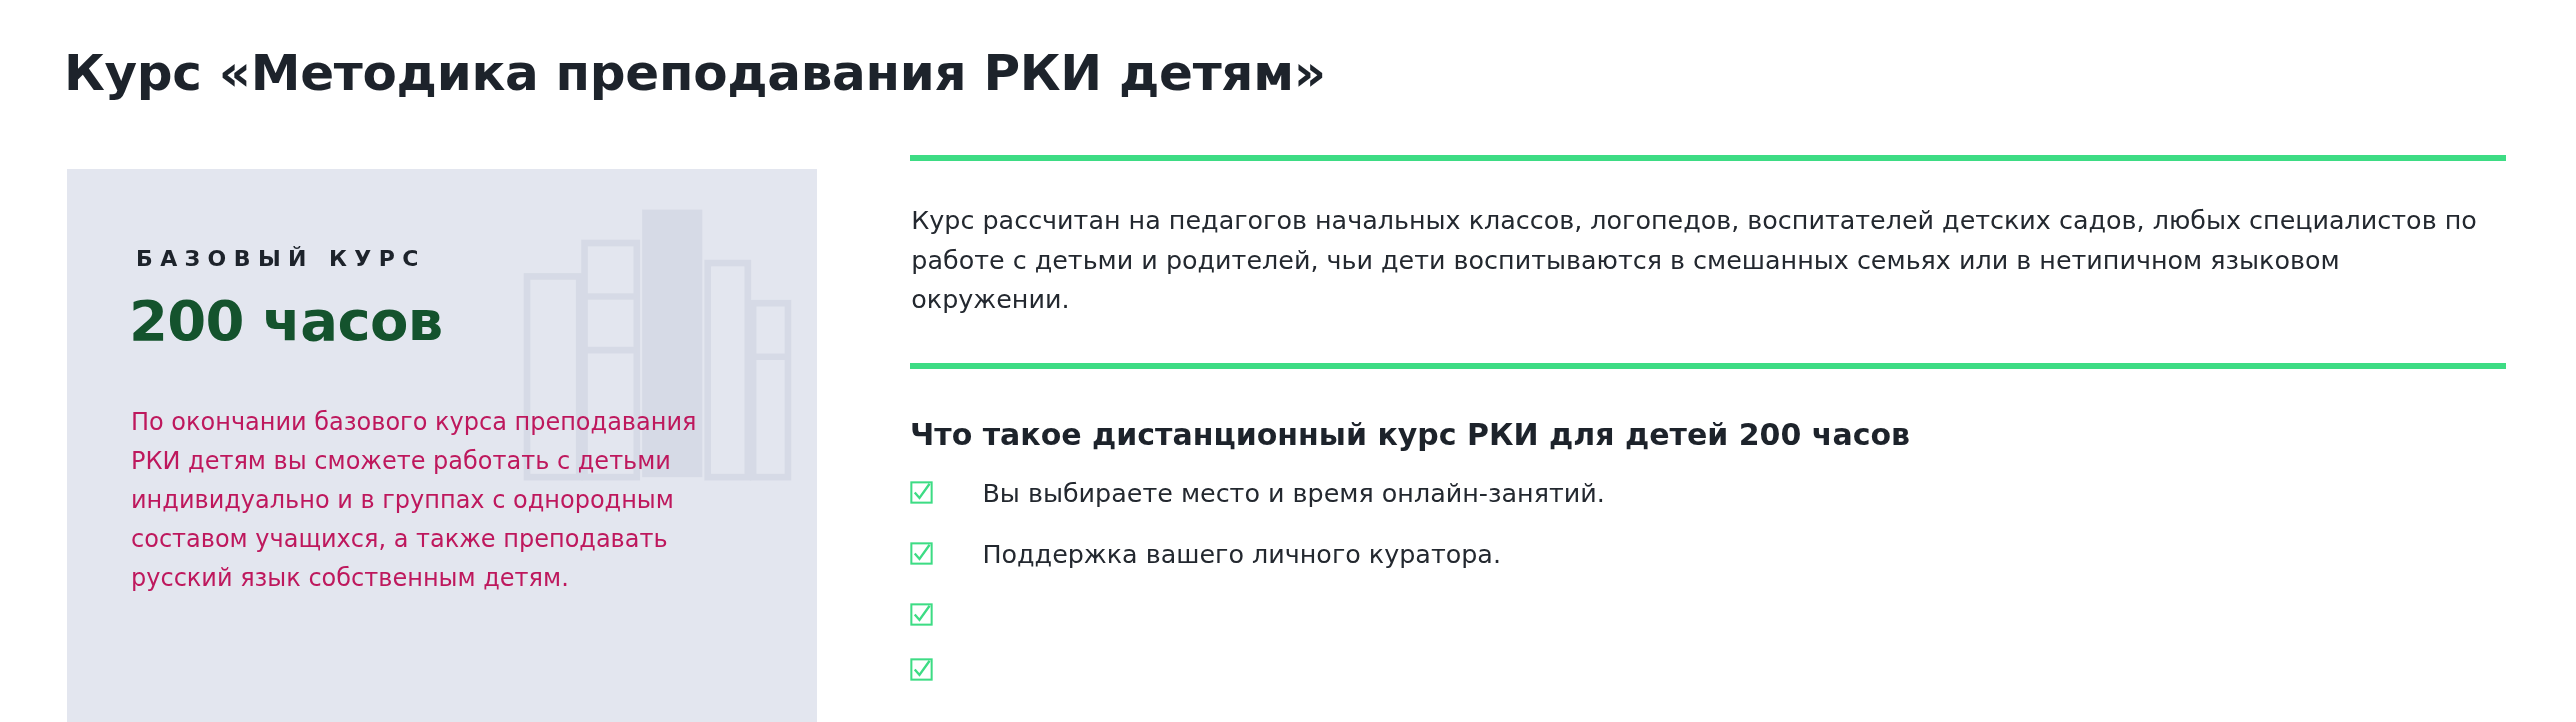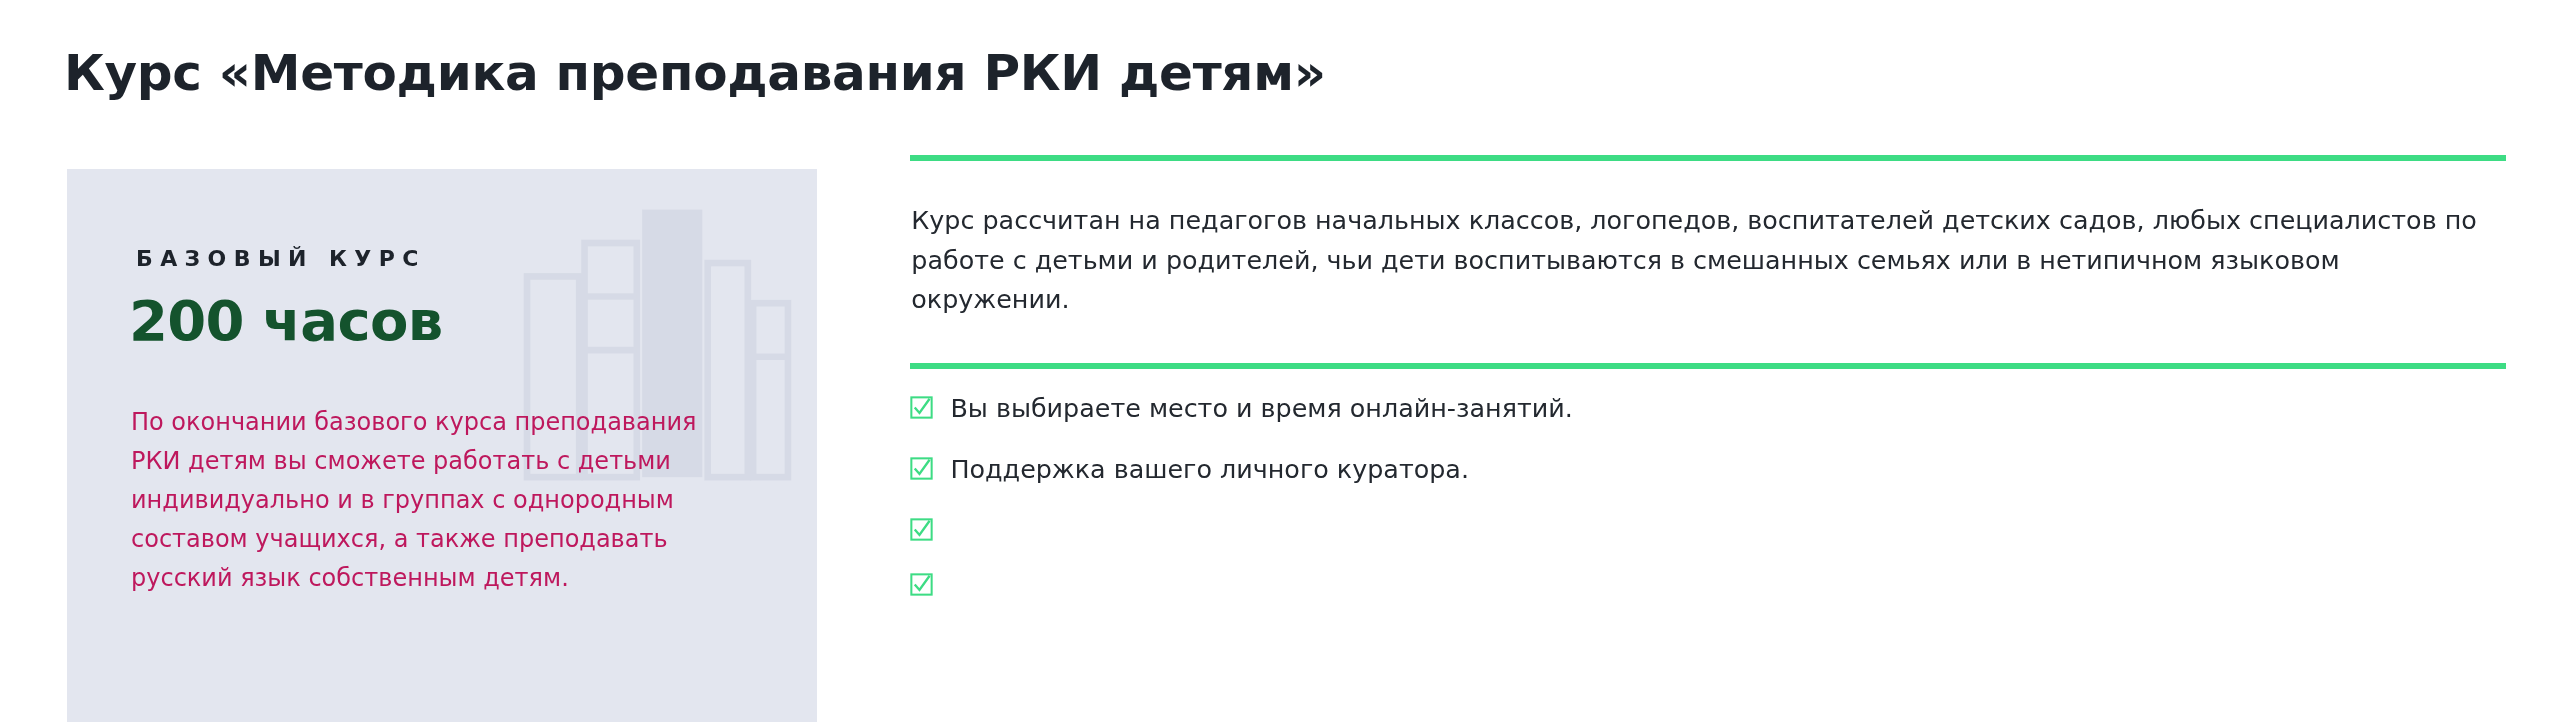--- a/index.html
+++ b/index.html
@@ -120,20 +120,21 @@
   .check-list {
     margin-top: 23px;
     list-style: none;
     padding: 0;
   }
 
   .check-item {
     display: flex;
     align-items: flex-start;
     margin-bottom: 28px;
+    gap: 32px;
   }
 
   .check-icon {
     flex: 0 0 auto;
     width: 23px;
     height: 23px;
     margin-top: 4px;
     margin-right: 17.4px;
   }
 
@@ -171,20 +172,21 @@
   </div>
 
   <div class="right-col">
 
     <div class="rule"></div>
 
     <p class="intro">Курс рассчитан на педагогов начальных классов, логопедов, воспитателей детских садов, любых специалистов по работе с детьми и родителей, чьи дети воспитываются в смешанных семьях или в нетипичном языковом окружении.</p>
 
     <div class="rule bottom"></div>
 
+    <h2 class="section-heading">Что такое дистанционный курс РКИ для детей 200 часов</h2>
 
     <ul class="check-list">
 
       <li class="check-item">
         <span class="check-icon">
           <svg width="23" height="23" viewBox="0 0 34 34" xmlns="http://www.w3.org/2000/svg">
             <rect x="2" y="2" width="30" height="30" fill="none" stroke="#3ddc84" stroke-width="3"></rect>
             <path d="M7 17 L14 25 L29 4" fill="none" stroke="#3ddc84" stroke-width="3.5"></path>
           </svg>
         </span>

